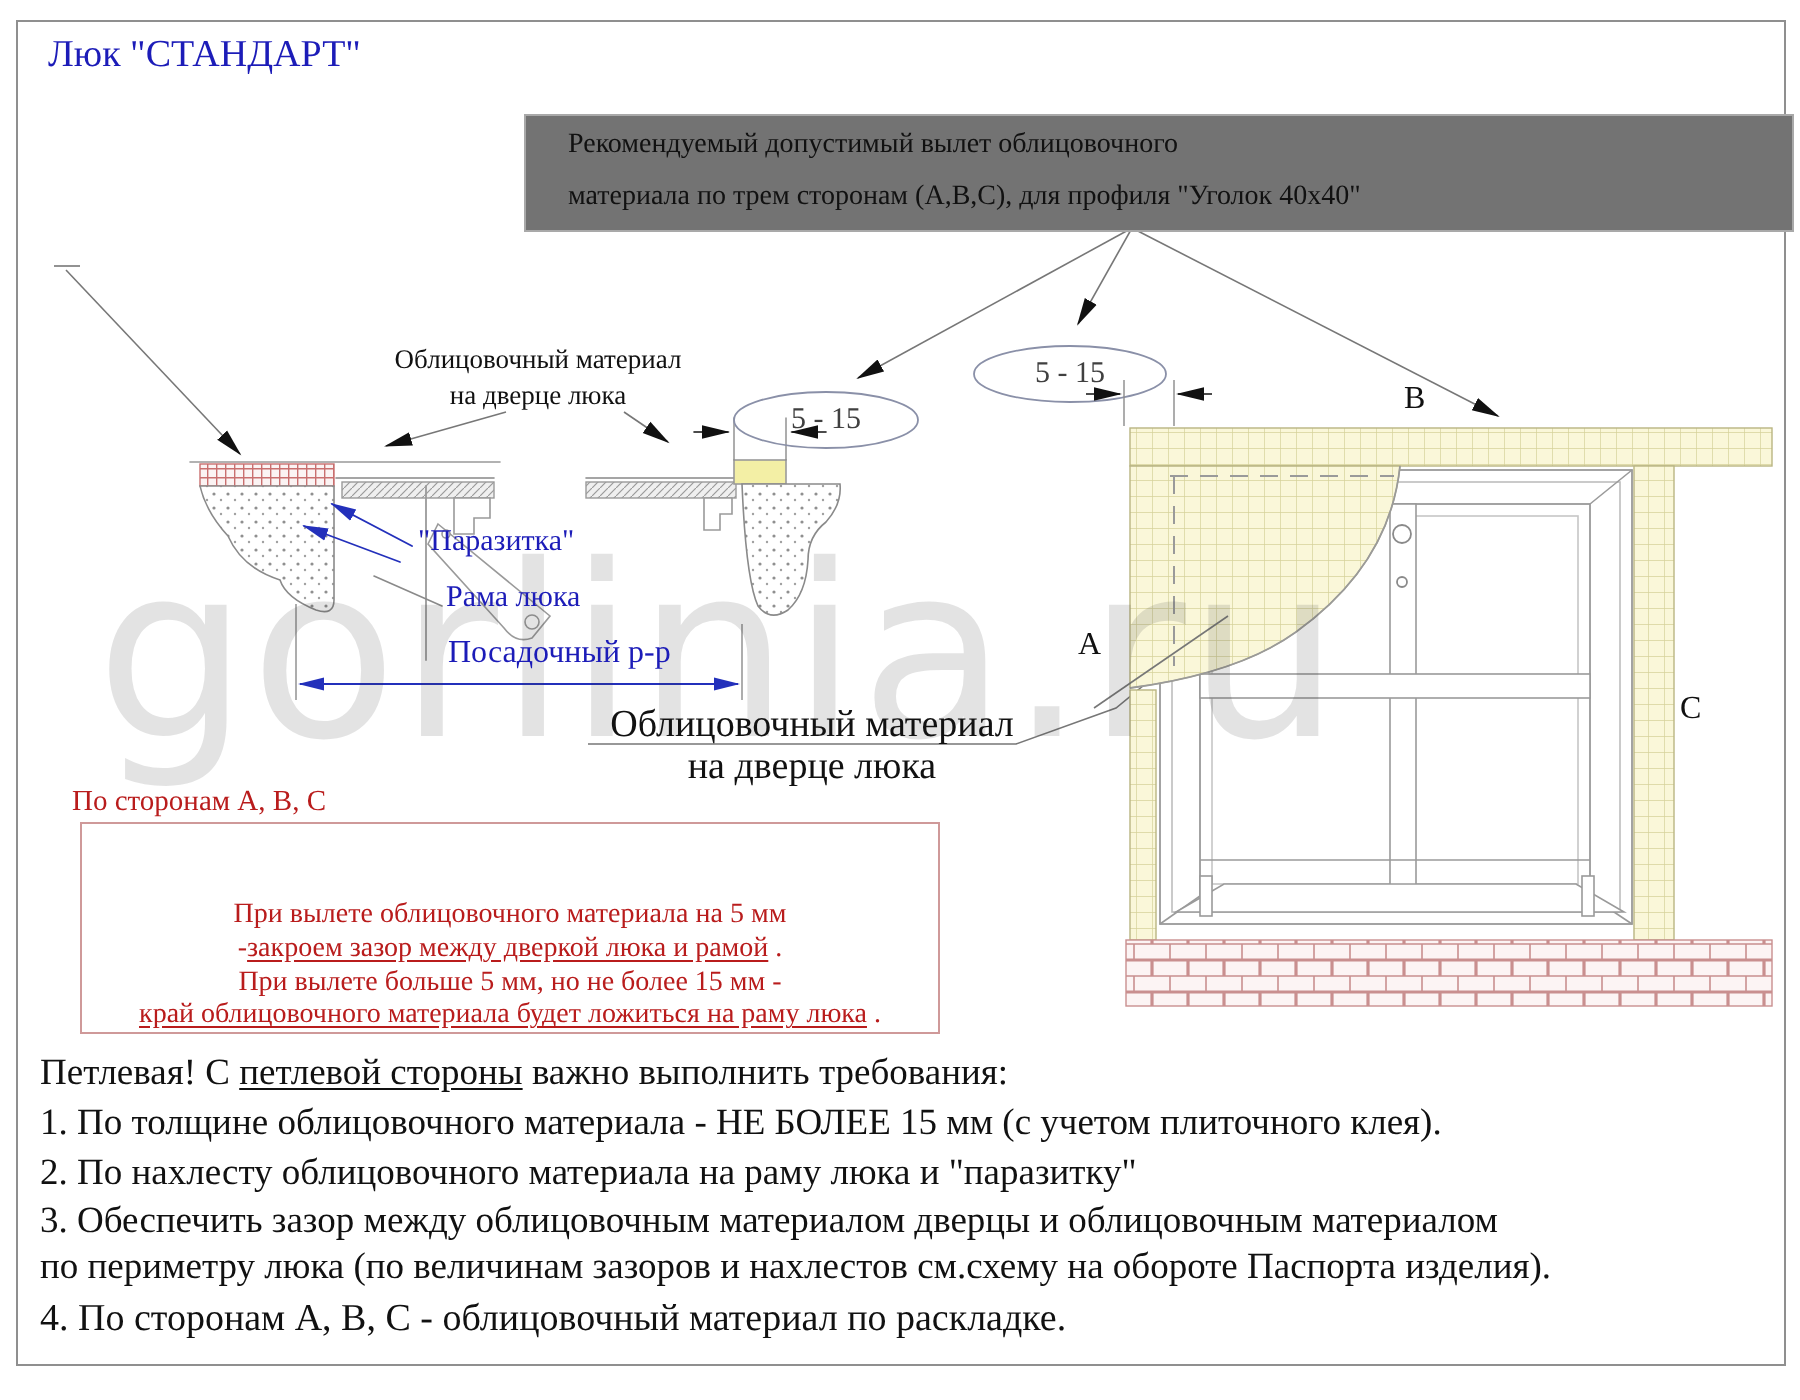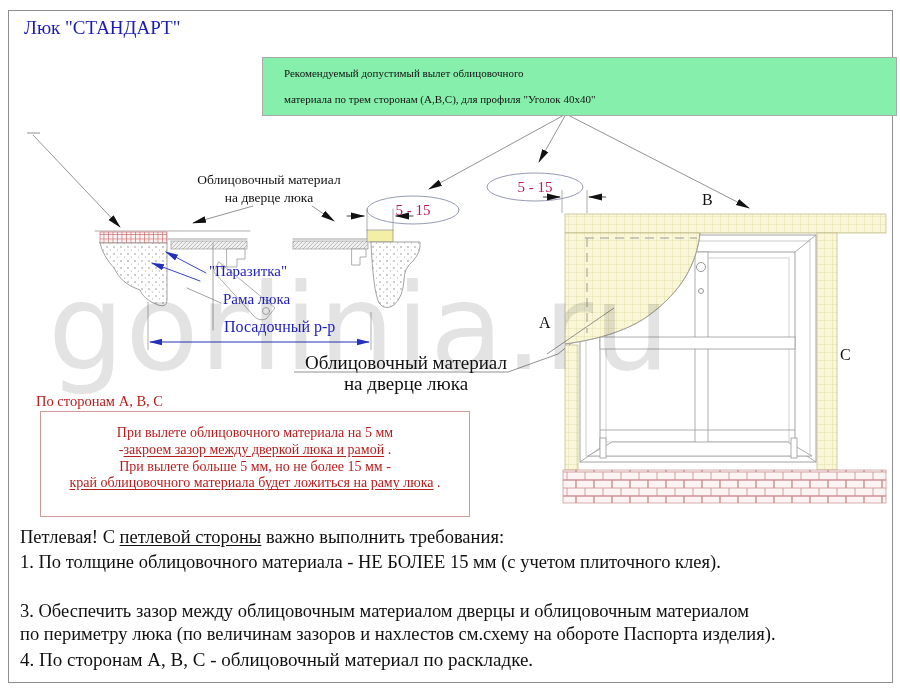--- a/index.html
+++ b/index.html
@@ -9,36 +9,36 @@
                 border:1px solid #8f8f8f;z-index:0;}
   #drawing{position:absolute;left:0;top:0;z-index:1;}
   #watermark{position:absolute;left:48px;top:268px;z-index:2;
              font-family:"DejaVu Sans",sans-serif;font-size:120px;line-height:1;
              color:rgba(60,60,60,0.14);letter-spacing:1px;white-space:nowrap;}
   .lbl{position:absolute;z-index:3;white-space:nowrap;}
   .blue{color:#1c1cb8;}
   .red{color:#b91c1c;}
   #page-title{left:24px;top:17px;font-size:19px;}
   #top-note{left:262px;top:57px;width:612px;height:55px;border:1px solid #a9a9a9;
-            background:#86efac;font-size:11px;line-height:26px;padding:2px 0 0 21px;}
+            background:#737373;font-size:14px;line-height:26px;padding:2px 0 0 21px;}
   #lbl-perimeter{left:29px;top:124px;font-size:13.5px;line-height:17.5px;}
   #lbl-perimeter .l1{padding-left:20px;}
   #lbl-door-small{left:185px;top:171px;width:168px;text-align:center;
                   font-size:13.5px;line-height:17.5px;}
   #lbl-parasitka{left:209px;top:263px;font-size:15px;}
   #lbl-rama{left:223px;top:291px;font-size:15px;}
   #lbl-posad{left:224px;top:318px;font-size:16px;}
-  .dim-txt{width:60px;text-align:center;font-size:15px;color:#be185d;}
+  .dim-txt{width:60px;text-align:center;font-size:15px;color:#404040;}
   #dim-left{left:383px;top:202px;}
   #dim-right{left:505px;top:179px;}
   #lbl-door-big{left:288px;top:352px;width:236px;text-align:center;
                 font-size:19px;line-height:21px;}
   #red-title{left:36px;top:393px;font-size:14.5px;}
   #red-box{left:40px;top:411px;width:430px;height:106px;border:1px solid #cf9999;
-           text-align:center;font-size:14px;line-height:16.8px;padding-top:13px;
+           text-align:center;font-size:14px;line-height:16.8px;padding-top:38px;
            box-sizing:border-box;}
   .u{text-decoration:underline;text-underline-offset:2px;}
   #side-a{left:539px;top:314px;font-size:16px;}
   #side-b{left:702px;top:191px;font-size:16px;}
   #side-c{left:840px;top:346px;font-size:16px;}
   #lbl-hinge{left:627px;top:502px;width:166px;text-align:center;font-size:15px;}
   .req{left:20px;font-size:18.5px;}
   #req-intro{top:527px;}
   #req-1{top:552px;}
   #req-2{top:577px;}
@@ -221,17 +221,18 @@
   </div>
 
   <div id="side-a" class="lbl">А</div>
   <div id="side-b" class="lbl">В</div>
   <div id="side-c" class="lbl">С</div>
 
   <div id="req-intro" class="lbl req">
     <span>Петлевая! С </span><span class="u">петлевой стороны</span><span> важно выполнить требования:</span>
   </div>
   <div id="req-1" class="lbl req">1. По толщине облицовочного материала - НЕ БОЛЕЕ 15 мм (с учетом плиточного клея).</div>
+  <div id="req-2" class="lbl req">2. По нахлесту облицовочного материала на раму люка и "паразитку"</div>
   <div id="req-3a" class="lbl req">3. Обеспечить зазор между облицовочным материалом дверцы и облицовочным материалом</div>
   <div id="req-3b" class="lbl req"> по периметру люка (по величинам зазоров и нахлестов см.схему на обороте Паспорта изделия).</div>
   <div id="req-4" class="lbl req">4. По сторонам А, В, С - облицовочный материал по раскладке.</div>
 
 </div>
 
 </body></html>

